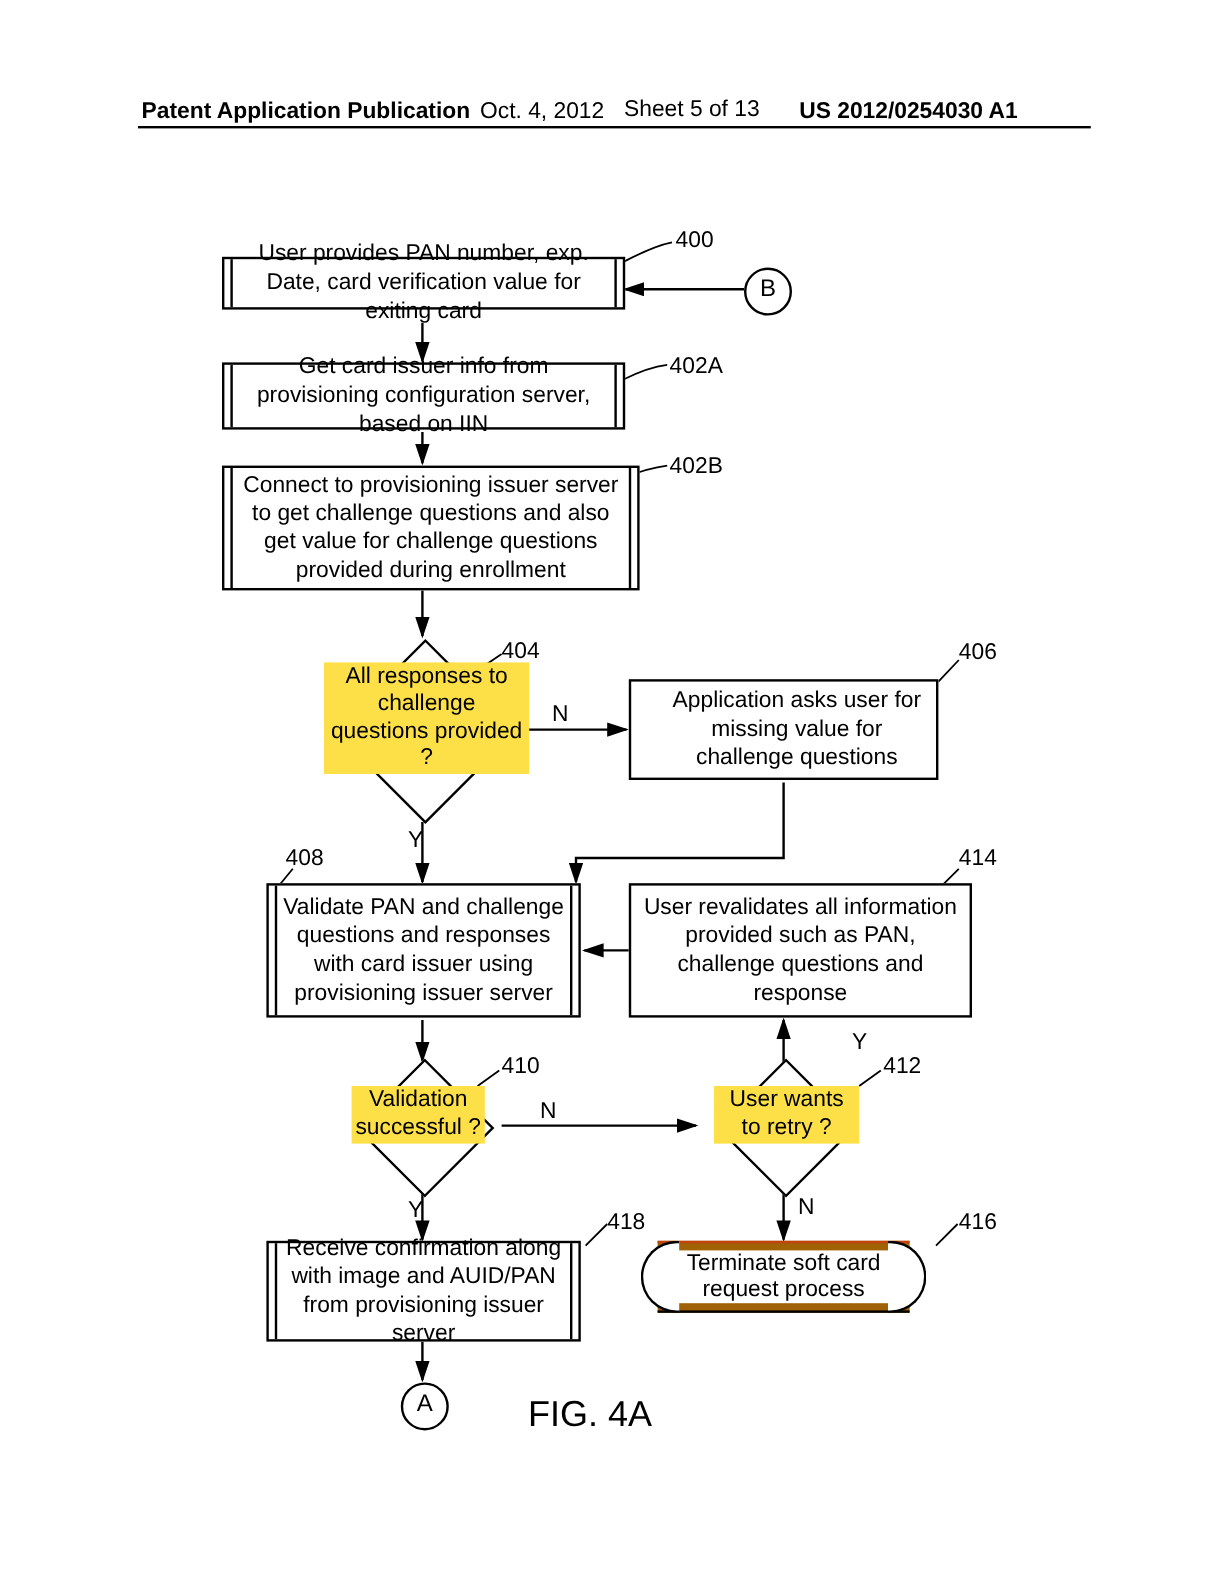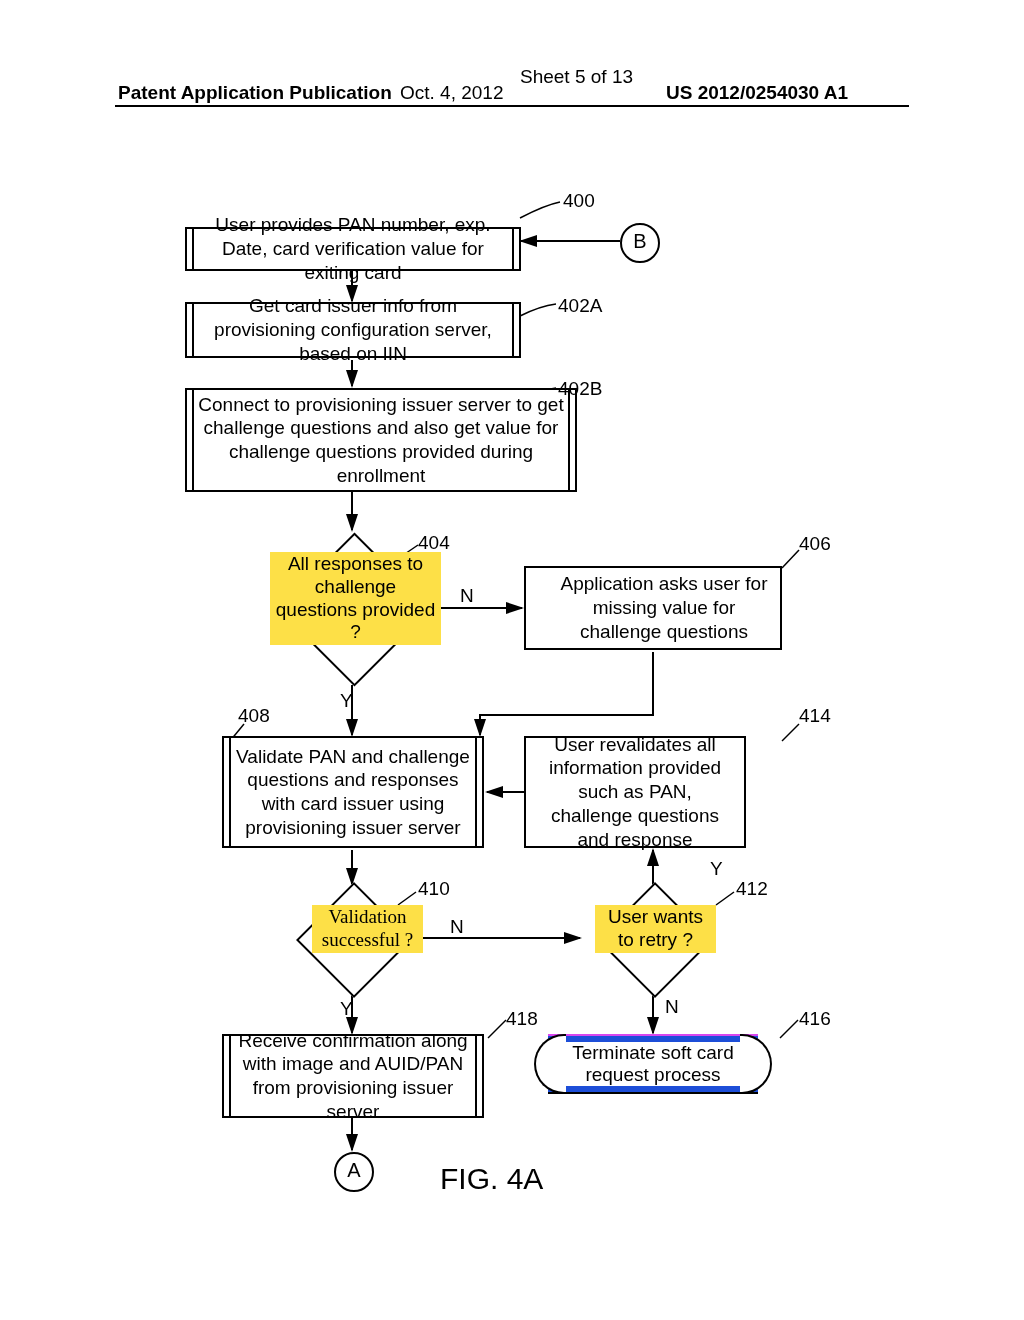--- a/index.html
+++ b/index.html
@@ -70,23 +70,23 @@
   .label {
     position: absolute;
     font-size: 19px;
   }
   .fig-label {
     position: absolute;
     font-size: 30px;
   }
   .terminator {
     position: absolute;
-    border-top: 2px solid #d946ef;
+    border-top: 2px solid #c2410c;
     border-bottom: 2px solid #000;
-    background:#1d4ed8;
+    background:#a16207;
     text-align:center;
     font-size:19px;
     display:flex;
     align-items:center;
     justify-content:center;
   }
   .terminator::before,
   .terminator::after {
     content:"";
     position:absolute;
@@ -106,21 +106,21 @@
     pointer-events: none;
   }
 </style>
 </head>
 <body>
 
 <div class="page">
 
   <div class="label hdr-left" style="top:82px;">Patent Application Publication</div>
   <div class="label" style="top:82px; left:400px;">Oct. 4, 2012</div>
-  <div class="label" style="top:66px; left:520px;">Sheet 5 of 13</div>
+  <div class="label" style="top:81px; left:520px;">Sheet 5 of 13</div>
   <div class="label" style="top:82px; left:666px; font-weight:bold;">US 2012/0254030 A1</div>
   <div class="header-line"></div>
 
   <svg class="connectors">
     <defs>
       <marker id="arrow" markerWidth="10" markerHeight="10" refX="8" refY="3" orient="auto" markerUnits="strokeWidth">
         <path d="M0,0 L0,6 L9,3 z" fill="#000"></path>
       </marker>
     </defs>
 
@@ -170,46 +170,46 @@
 
     <line x1="716" y1="905" x2="734" y2="892" stroke="#000" stroke-width="1.5"></line>
 
     <line x1="780" y1="1038" x2="798" y2="1020" stroke="#000" stroke-width="1.5"></line>
 
     <line x1="488" y1="1038" x2="506" y2="1020" stroke="#000" stroke-width="1.5"></line>
   </svg>
 
   <div class="circle" style="left:620px; top:223px;">B</div>
 
-  <div class="box dbl" style="left:185px; top:214px; width:336px; height:44px;margin-top:13px;">User provides PAN number, exp. Date, card verification value for exiting card</div>
+  <div class="box dbl" style="left:185px; top:214px; width:336px; height:44px;">User provides PAN number, exp. Date, card verification value for exiting card</div>
   <div class="label" style="left:563px; top:190px;">400</div>
 
   <div class="box dbl" style="left:185px; top:302px; width:336px; height:56px;">Get card issuer info from provisioning configuration server, based on IIN</div>
   <div class="label" style="left:558px; top:295px;">402A</div>
 
-  <div class="box dbl" style="left:185px; top:388px; width:392px; height:104px;">Connect to provisioning issuer server to get challenge questions and also get value for challenge questions provided during enrollment</div>
+  <div class="box dbl" style="left:185px; top:388px; width:348px; height:104px;">Connect to provisioning issuer server to get challenge questions and also get value for challenge questions provided during enrollment</div>
   <div class="label" style="left:558px; top:378px;">402B</div>
 
   <div class="diamond" style="left:300px; top:555px; width:105px; height:105px;"></div>
   <div class="diamond-text" style="left:270px; top:552px; width:165px;">All responses to challenge questions provided ?</div>
   <div class="label" style="left:418px; top:504px;margin-top:28px;">404</div>
   <div class="label" style="left:340px; top:690px;">Y</div>
   <div class="label" style="left:460px; top:585px;">N</div>
 
   <div class="box" style="left:524px; top:566px; width:258px; height:84px;padding-left:32px;">Application asks user for missing value for challenge questions</div>
   <div class="label" style="left:799px; top:533px;">406</div>
 
   <div class="box dbl" style="left:222px; top:736px; width:262px; height:112px;">Validate PAN and challenge questions and responses with card issuer using provisioning issuer server</div>
   <div class="label" style="left:238px; top:705px;">408</div>
 
-  <div class="box" style="left:524px; top:736px; width:222px; height:112px;">User revalidates all information provided such as PAN, challenge questions and response</div>
+  <div class="box" style="left:524px; top:736px; width:286px; height:112px;">User revalidates all information provided such as PAN, challenge questions and response</div>
   <div class="label" style="left:799px; top:705px;">414</div>
 
   <div class="diamond" style="left:313px; top:899px; width:78px; height:78px;"></div>
-  <div class="diamond-text" style="left:312px; top:905px; width:105px;font-family:Liberation Serif, serif;">Validation successful ?</div>
+  <div class="diamond-text" style="left:293px; top:905px; width:105px;">Validation successful ?</div>
   <div class="label" style="left:418px; top:878px;">410</div>
   <div class="label" style="left:340px; top:998px;">Y</div>
   <div class="label" style="left:450px; top:916px;">N</div>
 
   <div class="diamond" style="left:614px; top:899px; width:78px; height:78px;"></div>
   <div class="diamond-text" style="left:595px; top:905px; width:115px;">User wants to retry ?</div>
   <div class="label" style="left:736px; top:878px;">412</div>
   <div class="label" style="left:710px; top:858px;">Y</div>
   <div class="label" style="left:665px; top:996px;">N</div>
 

